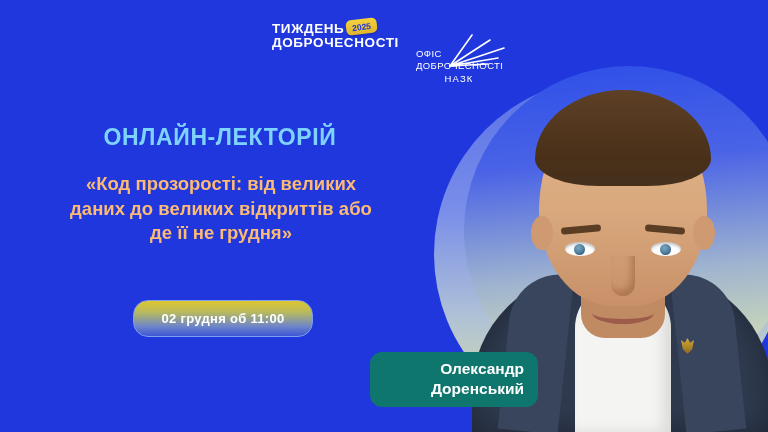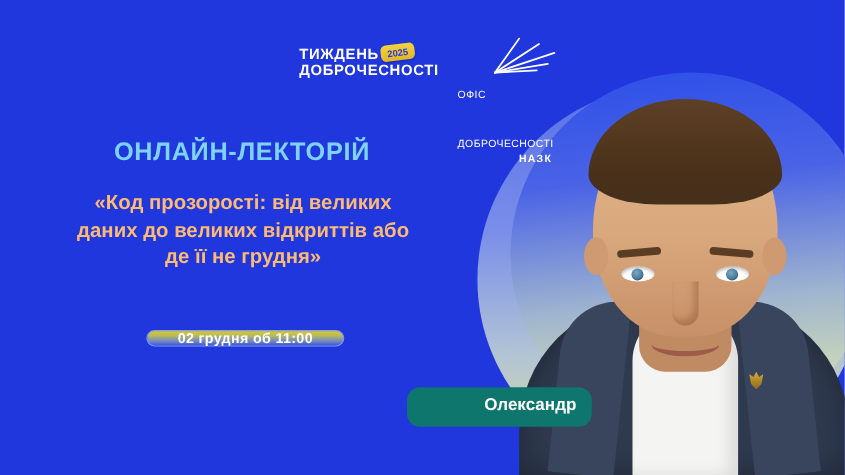--- a/index.html
+++ b/index.html
@@ -133,43 +133,43 @@
     position:absolute; left:50%; top:204px;
     transform:translateX(-50%);
     width:62px; height:22px;
     border-bottom:5px solid #9d5b4a;
     border-radius:0 0 50% 50%;
   }
 
   
   .logos { position:absolute; left:0; top:22px; width:500px; height:60px; }
 
-  .logo-week { position:absolute; left:272px; top:21px; }
+  .logo-week { position:absolute; left:272px; top:0; }
   .logo-week .l1, .logo-week .l2 {
     color:#ffffff; font-weight:bold; letter-spacing:.6px; line-height:1.04;
   }
   .logo-week .l1 { font-size:13.5px; }
   .logo-week .l2 { font-size:13.5px; }
 
   .badge-2025 {
     position:absolute; left:74px; top:-3px;
     background:linear-gradient(180deg,#f4d23f,#e0b62a);
     color:#1f37dd; font-size:8.5px; font-weight:bold;
     padding:2.5px 6px; border-radius:5px;
     transform:rotate(-7deg);
     box-shadow:0 1px 2px rgba(0,0,0,.25);
   }
 
   .logo-office { position:absolute; left:416px; top:26px; width:90px; }
   .logo-office .o1, .logo-office .o2 {
-    color:#ffffff; font-size:9.5px; font-weight:normal; letter-spacing:.4px; line-height:1.25;margin-top:33px;
+    color:#ffffff; font-size:9.5px; font-weight:normal; letter-spacing:.4px; line-height:1.25;
   }
   .logo-office .o3 {
-    color:#ffffff; font-size:9.5px; font-weight:bold; letter-spacing:1.2px;
-    text-align:right; padding-right:4px; margin-top:1px;
+    color:#ffffff; font-size:9.5px; font-weight:normal; letter-spacing:1.2px;
+    text-align:center; padding-right:4px; margin-top:1px;
   }
   .rays { position:absolute; left:448px; top:12px; width:60px; height:34px; }
 
   
   .headline {
     position:absolute; left:0; top:124px; width:440px;
     text-align:center;
     color:#7dd3fc;
     font-size:23px; font-weight:bold;
     letter-spacing:.6px;
@@ -179,21 +179,21 @@
     position:absolute; left:14px; top:172px; width:414px;
     text-align:center;
     color:#fdba74;
     font-size:18.5px; font-weight:bold;
     line-height:1.33;
   }
   .subject .ln { display:block; white-space:nowrap; }
 
   .datetime-badge {
     position:absolute; left:133px; top:300px;
-    width:180px; height:15px;
+    width:180px; height:37px;
     border-radius:15px;
     border:1.5px solid #7e9ef0;
     background:linear-gradient(180deg,#ddc62e 0%, #b8ba5d 32%, #6f86c8 72%, #3f55d6 100%);
     display:flex; align-items:center; justify-content:center;
   }
   .datetime-badge span {
     color:#ffffff; font-size:13px; font-weight:bold; letter-spacing:.3px;
   }
 
   .speaker-label {
@@ -269,15 +269,16 @@
     <span class="ln">даних до великих відкриттів або</span>
     <span class="ln">де її не грудня»</span>
   </div>
 
   <div class="datetime-badge">
     <span>02 грудня об 11:00</span>
   </div>
 
   <div class="speaker-label">
     <span class="nm">Олександр</span>
+    <span class="nm">Доренський</span>
   </div>
 
 </div>
 
 </body></html>

